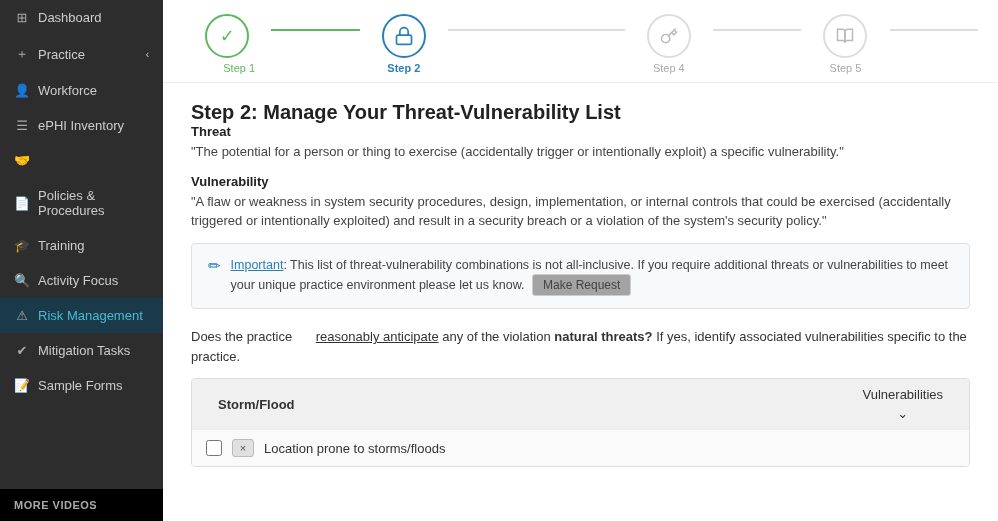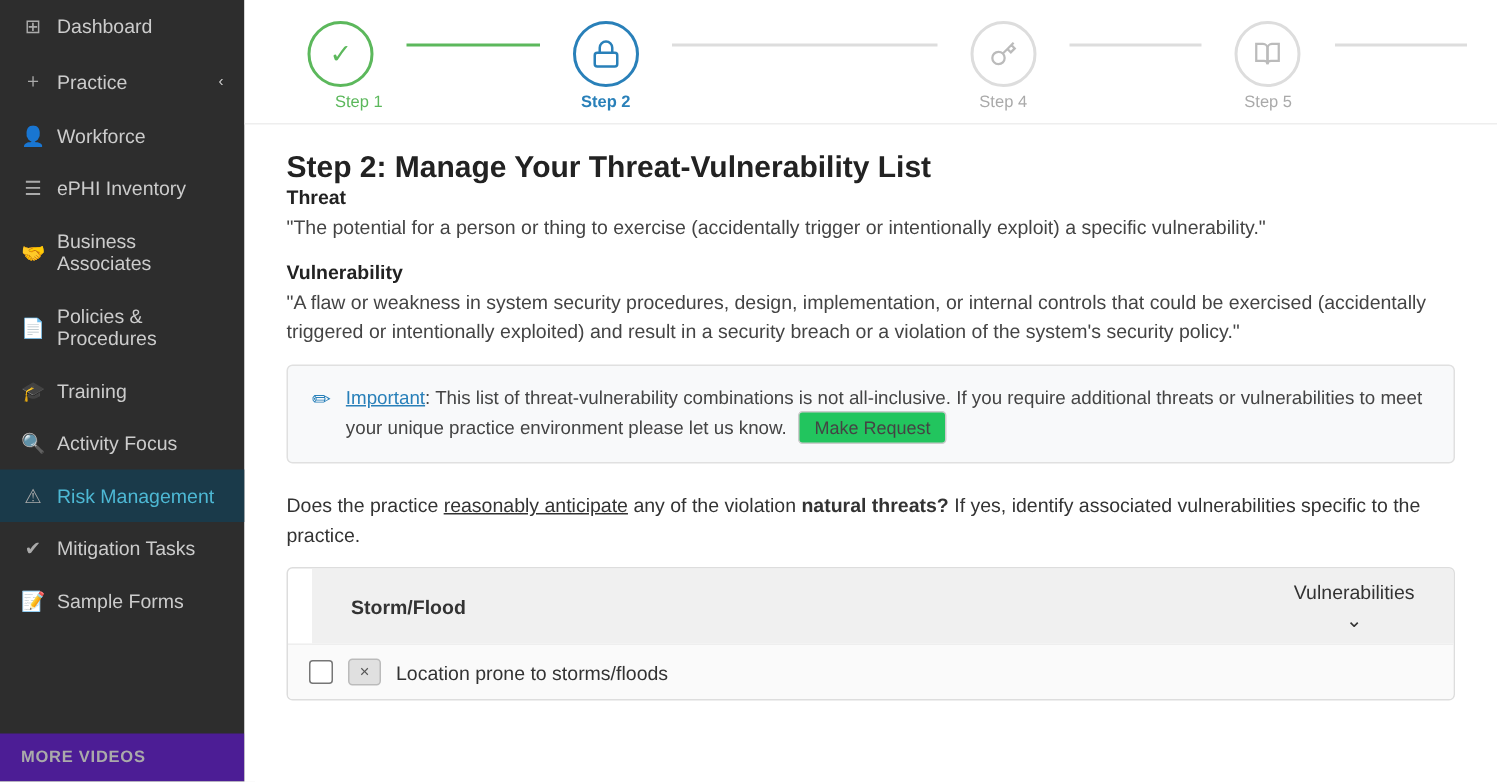--- a/index.html
+++ b/index.html
@@ -24,21 +24,21 @@
       font-size: 13px;
       color: #ccc;
       gap: 8px;
       position: relative;
     }
     .sidebar-item.active-highlight { background: #1a3a4a; color: #4db8d4; }
     .sidebar-icon { font-size: 13px; color: #aaa; width: 16px; text-align: center; }
     .sidebar-arrow { margin-left: auto; font-size: 10px; }
     .sidebar-spacer { flex: 1; }
     .more-videos {
-      background: #4c1d95;
+      background: #000000;
       color: #aaa;
       font-size: 11px;
       font-weight: 600;
       padding: 10px 14px;
       letter-spacing: 0.5px;
       cursor: pointer;
     }
 
     
     .main {
@@ -141,52 +141,51 @@
       padding: 12px 16px;
       margin-bottom: 18px;
       display: flex;
       align-items: flex-start;
       gap: 10px;
     }
     .info-box-icon { color: #2980b9; font-size: 15px; margin-top: 1px; }
     .info-box-text { font-size: 12.5px; color: #444; line-height: 1.5; flex: 1; }
     .make-request-btn {
       display: inline-block;
-      background: #22c55e;
+      background: #a3a3a3;
       color: #444;
       font-size: 12px;
       padding: 3px 10px;
       border-radius: 3px;
       cursor: pointer;
       border: 1px solid #ccc;
       margin-left: 4px;
     }
     .question-text {
       font-size: 13px;
       color: #333;
       margin-bottom: 12px;
       line-height: 1.5;
     }
     .question-text strong { font-weight: 600; }
-    .underline-word { text-decoration: underline; }
+    .underline-word { text-decoration: underline; margin-left: 20px; }
     .table-container {
       border: 1px solid #ddd;
       border-radius: 4px;
       overflow: hidden;
     }
     .table-header {
       display: flex;
       justify-content: space-between;
       align-items: center;
       background: #f0f0f0;
       padding: 8px 26px;
       font-size: 13px;
       font-weight: 600;
       color: #333;
-      margin-left: 16px;
     }
     .table-header-right {
       display: flex;
       align-items: center;
       gap: 4px;
       font-weight: 500;
       flex-direction: column;
     }
     .table-row {
       display: flex;
@@ -238,21 +237,20 @@
   <div class="sidebar-item">
     <span class="sidebar-icon">👤</span>
     <span>Workforce</span>
   </div>
   <div class="sidebar-item">
     <span class="sidebar-icon">☰</span>
     <span>ePHI Inventory</span>
   </div>
   <div class="sidebar-item">
     <span class="sidebar-icon">🤝</span>
-    <span>Business Associates</span>
   </div>
   <div class="sidebar-item">
     <span class="sidebar-icon">📄</span>
     <span>Policies &amp; Procedures</span>
   </div>
   <div class="sidebar-item">
     <span class="sidebar-icon">🎓</span>
     <span>Training</span>
   </div>
   <div class="sidebar-item">

